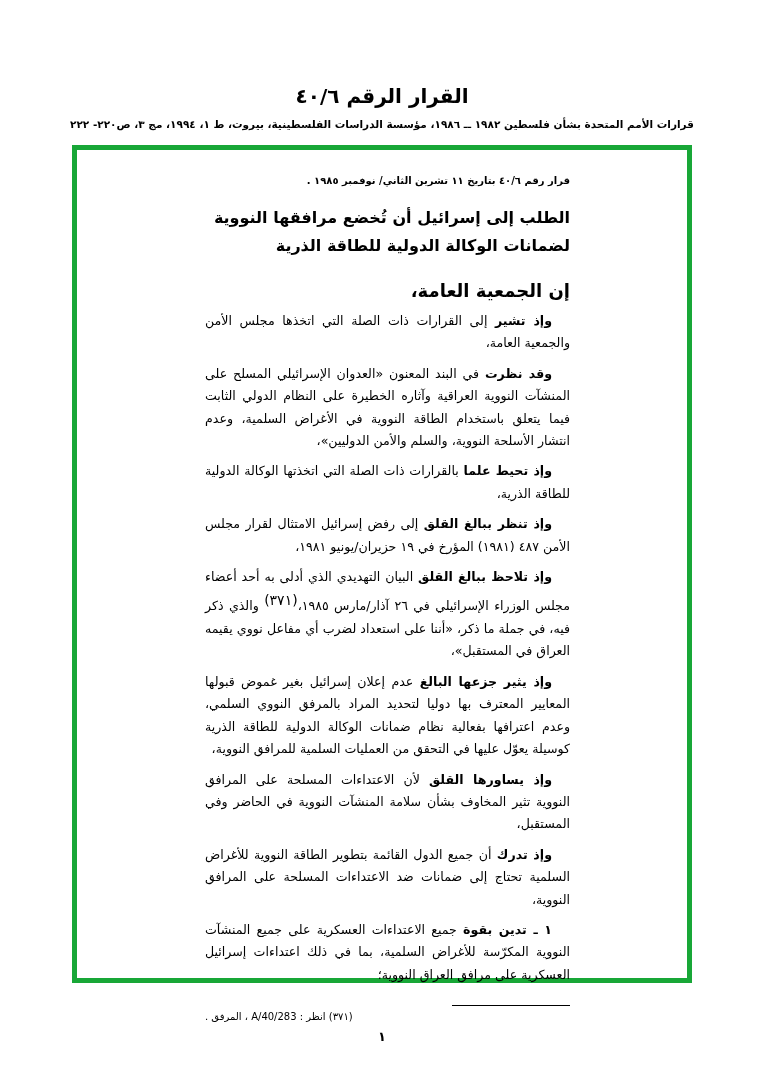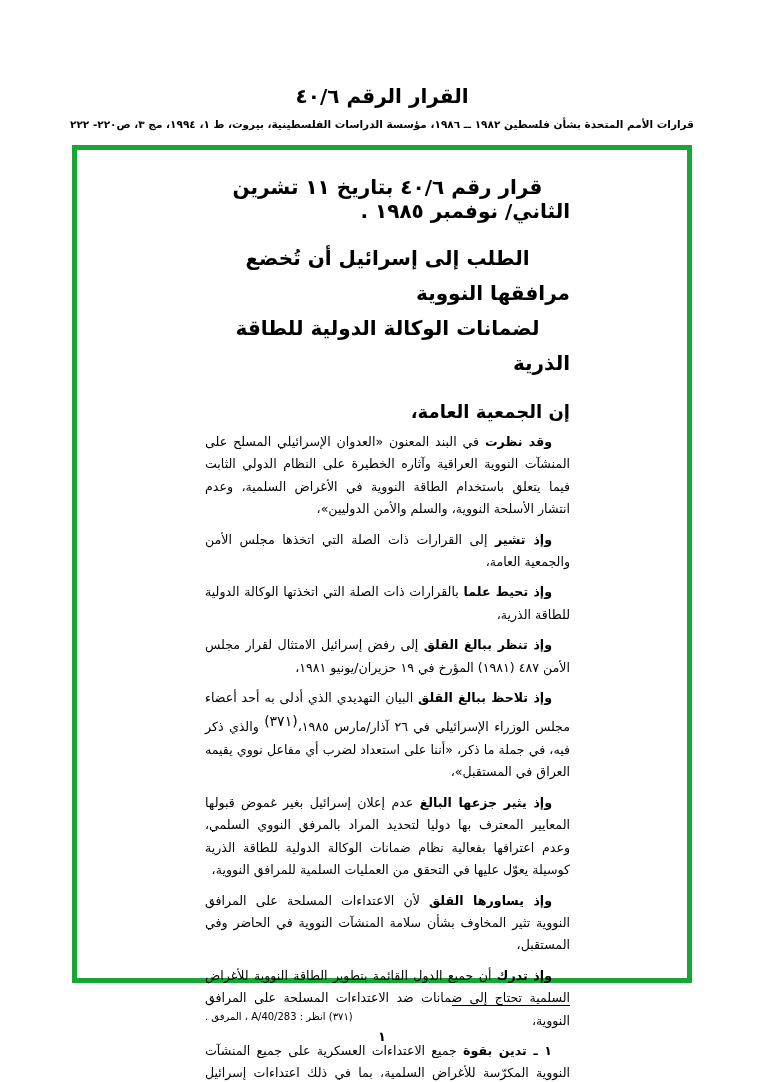--- a/index.html
+++ b/index.html
@@ -53,27 +53,27 @@
   .content {
     position: absolute;
     top: 175px;
     left: 205px;
     width: 365px;
     text-align: justify;
     text-align-last: right;
   }
 
   .res-line {
-    font-size: 20px;
+    font-size: 10px;
     font-weight: bold;
     margin-bottom: 18px;
-    text-align: center;
+    text-align: left;
   }
   .subject {
-    font-size: 20px;
+    font-size: 16px;
     font-weight: bold;
     text-align: center;
     line-height: 1.75;
     margin-bottom: 20px;
   }
   .assembly {
     font-size: 18px;
     font-weight: bold;
     text-align: right;
     margin-bottom: 9px;
@@ -141,25 +141,25 @@
     <div class="res-line">قرار رقم ٤٠/٦ بتاريخ ١١ تشرين الثاني/ نوفمبر ١٩٨٥ .</div>
 
     <div class="subject">
       <div>الطلب إلى إسرائيل أن تُخضع مرافقها النووية</div>
       <div>لضمانات الوكالة الدولية للطاقة الذرية</div>
     </div>
 
     <div class="assembly">إن الجمعية العامة،</div>
 
     <p class="para">
-      <span class="lead">وقد نظرت</span><span> في البند المعنون «العدوان الإسرائيلي المسلح على المنشآت النووية العراقية وآثاره الخطيرة على النظام الدولي الثابت فيما يتعلق باستخدام الطاقة النووية في الأغراض السلمية، وعدم انتشار الأسلحة النووية، والسلم والأمن الدوليين»،</span>
+      <span class="lead">وإذ تشير</span><span> إلى القرارات ذات الصلة التي اتخذها مجلس الأمن والجمعية العامة،</span>
     </p>
 
     <p class="para">
-      <span class="lead">وإذ تشير</span><span> إلى القرارات ذات الصلة التي اتخذها مجلس الأمن والجمعية العامة،</span>
+      <span class="lead">وقد نظرت</span><span> في البند المعنون «العدوان الإسرائيلي المسلح على المنشآت النووية العراقية وآثاره الخطيرة على النظام الدولي الثابت فيما يتعلق باستخدام الطاقة النووية في الأغراض السلمية، وعدم انتشار الأسلحة النووية، والسلم والأمن الدوليين»،</span>
     </p>
 
     <p class="para">
       <span class="lead">وإذ تحيط علما</span><span> بالقرارات ذات الصلة التي اتخذتها الوكالة الدولية للطاقة الذرية،</span>
     </p>
 
     <p class="para">
       <span class="lead">وإذ تنظر ببالغ القلق</span><span> إلى رفض إسرائيل الامتثال لقرار مجلس الأمن ٤٨٧ (١٩٨١) المؤرخ في ١٩ حزيران/يونيو ١٩٨١،</span>
     </p>
 

